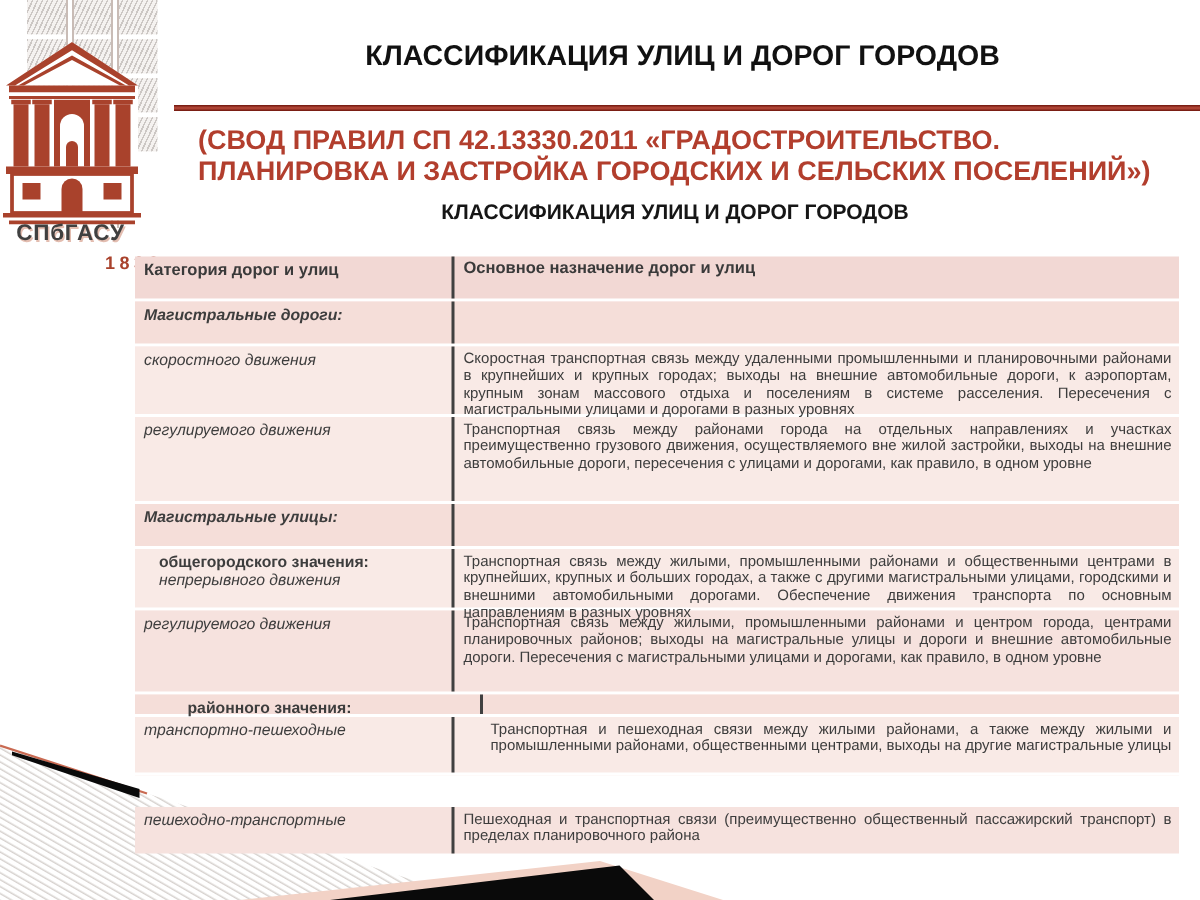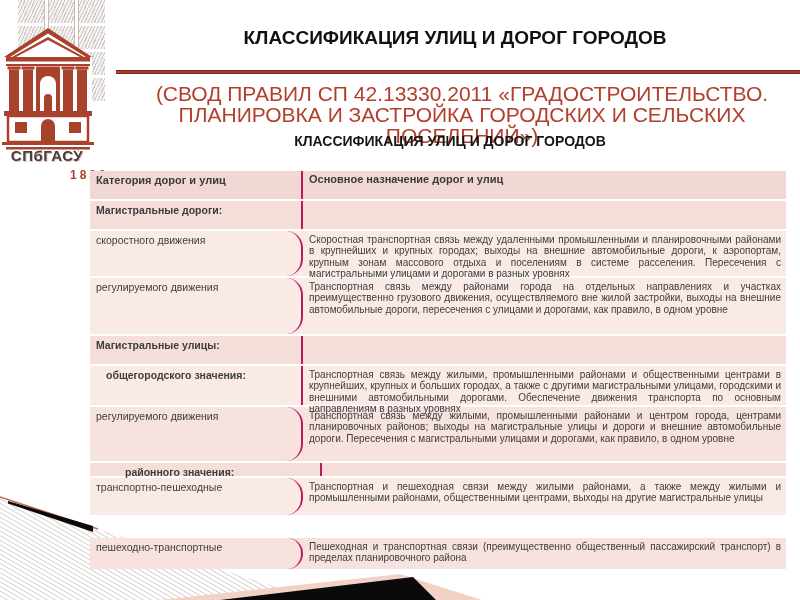--- a/index.html
+++ b/index.html
@@ -40,45 +40,45 @@
   .main-title{
     position:absolute; left:110px; right:0; top:27px; text-align:center;
     font-size:19px; font-weight:bold; color:#111;
   }
   .title-rule{
     position:absolute; left:116px; right:0; top:70px; height:4px;
     background:linear-gradient(180deg,#6e150c 0%,#b94c3c 50%,#6e150c 100%);
   }
   .subtitle{
     position:absolute; left:132px; top:83px; width:660px;
-    font-size:21px; font-weight:normal; line-height:21px; color:#b23e2d;text-align:center;
+    font-size:18px; font-weight:bold; line-height:21px; color:#b23e2d;
   }
   .table-caption{
     position:absolute; left:150px; width:600px; top:133px; text-align:center;
     font-size:14px; font-weight:bold; color:#161616;
   }
   
   .tbl{position:absolute; left:90px; top:171px; width:696px; z-index:3; color:#3d3d3d;}
   .tr{display:flex; border-bottom:2px solid #ffffff; box-sizing:border-box;}
   .tr:last-child{border-bottom:none;}
-  .c1{width:213px; border-right:2px solid #be185d; box-sizing:border-box;
+  .c1{width:213px; border-right:2px solid #404040; box-sizing:border-box;
       padding:3px 4px 2px 6px; font-size:10.5px; line-height:12px;}
   .c2{flex:1; box-sizing:border-box; padding:3px 5px 2px 6px;
       font-size:10px; line-height:11.4px; text-align:justify;}
   .row-head{background:#f2d8d4; height:30px;}
   .row-head .c1,.row-head .c2{font-weight:bold; font-size:11px; color:#3a3a3a;}
   .row-grp{background:#f5ded9;}
   .row-data{background:#f9eae6;}
   .row-data.alt{background:#f6e2de;}
-  .cat-grp{font-weight:bold; }
-  .cat-sub{border-radius:17px;}
+  .cat-grp{font-weight:bold; font-style:italic;}
+  .cat-sub{font-style:italic; }
   .cat-subbold{font-weight:bold; padding-left:16px;}
   .cat-line-italic{font-style:italic; font-weight:normal; display:block;}
   .h30{height:30px;} .h47{height:47px;} .h58{height:58px;} .h57{height:41px;}
-  .h56{height:56px;} .h29{height:15px;padding-left:19px;} .h39{height:39px;} .h31{height:31px;margin-top:21px;}
+  .h56{height:56px;} .h29{height:15px;padding-left:19px;} .h39{height:39px;gap:18px;} .h31{height:31px;margin-top:21px;}
   
   .bottom-deco{position:absolute; left:0; top:490px; width:500px; height:110px; z-index:0;}
 </style>
 </head>
 <body>
 
 <div class="slide">
 
   <div class="hatch-grid">
     <div class="hatch-tile"></div>
@@ -159,20 +159,21 @@
     </div>
 
     <div class="tr row-grp h30">
       <div class="c1 cat-grp">Магистральные улицы:</div>
       <div class="c2"></div>
     </div>
 
     <div class="tr row-data h57">
       <div class="c1 cat-subbold">
         <span>общегородского значения:</span>
+        <span class="cat-line-italic">непрерывного движения</span>
       </div>
       <div class="c2">Транспортная связь между жилыми, промышленными районами и общественными центрами в крупнейших, крупных и больших городах, а также с другими магистральными улицами, городскими и внешними автомобильными дорогами. Обеспечение движения транспорта по основным направлениям в разных уровнях</div>
     </div>
 
     <div class="tr row-data alt h56">
       <div class="c1 cat-sub">регулируемого движения</div>
       <div class="c2">Транспортная связь между жилыми, промышленными районами и центром города, центрами планировочных районов; выходы на магистральные улицы и дороги и внешние автомобильные дороги. Пересечения с магистральными улицами и дорогами, как правило, в одном уровне</div>
     </div>
 
     <div class="tr row-grp h29">

